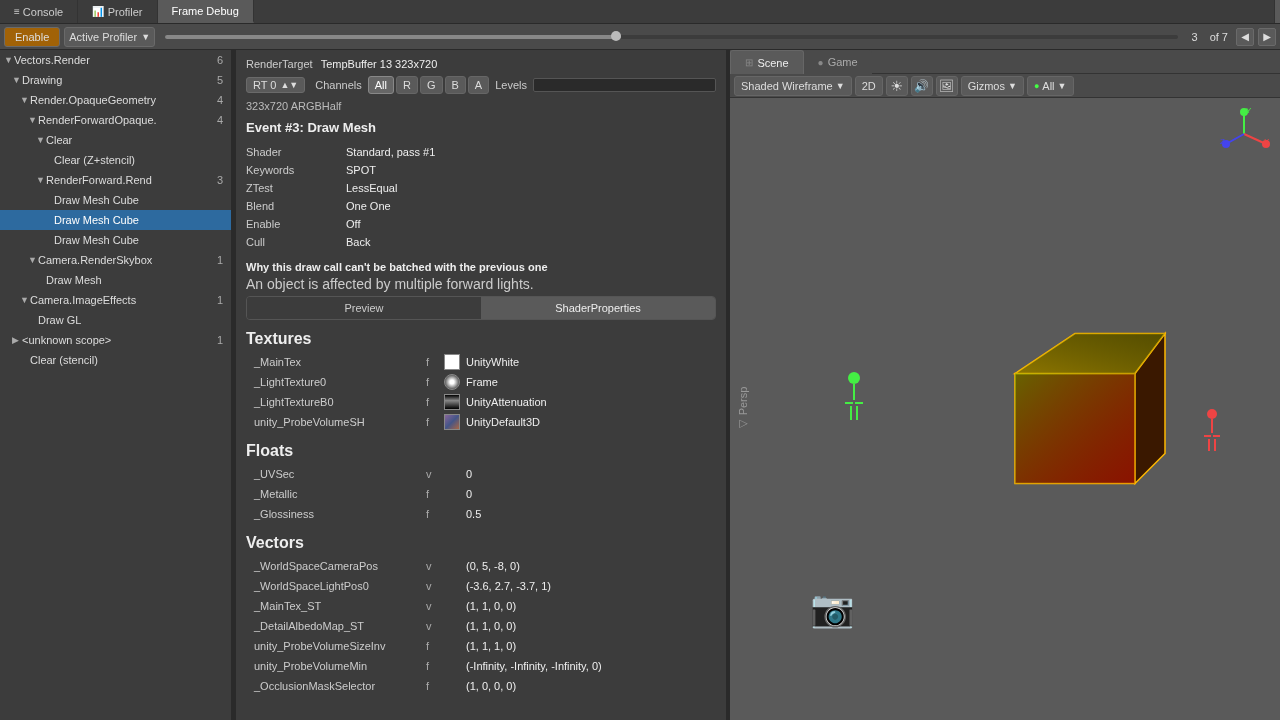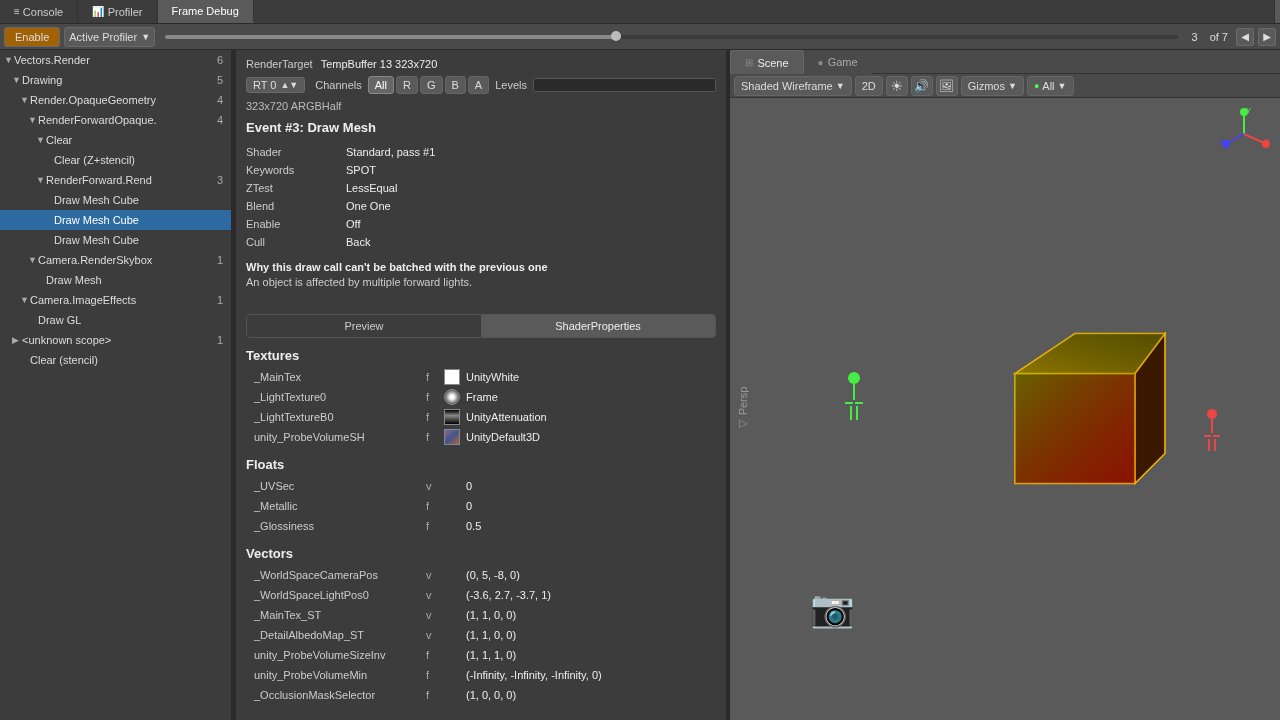--- a/index.html
+++ b/index.html
@@ -50,28 +50,28 @@
     .levels-label { font-size: 11px; color: #ccc; margin: 0 4px; }
     .levels-bar { flex: 1; height: 14px; background: #2a2a2a; border: 1px solid #555; border-radius: 2px; }
     .format-row { font-size: 11px; color: #bbb; margin-bottom: 8px; }
     .event-title { font-size: 13px; font-weight: bold; color: #eee; margin-bottom: 8px; }
     .prop-table { width: 100%; margin-bottom: 10px; }
     .prop-row { display: flex; height: 18px; align-items: center; }
     .prop-key { width: 100px; color: #ccc; font-size: 11px; }
     .prop-val { color: #eee; font-size: 11px; }
     .batch-warning { margin: 8px 0 4px 0; }
     .batch-title { font-size: 11px; font-weight: bold; color: #eee; margin-bottom: 3px; }
-    .batch-reason { font-size: 11px; color: #ccc; margin-bottom: 26px; }
+    .batch-reason { font-size: 14px; color: #ccc; margin-bottom: 4px; }
     .tab-row { display: flex; margin-bottom: 0; border: 1px solid #555; border-radius: 4px; overflow: hidden; }
     .tab-btn { flex: 1; padding: 5px 0; text-align: center; font-size: 11px; cursor: pointer; }
     .tab-btn.inactive { background: #3c3c3c; color: #ccc; }
     .tab-btn.active-tab { background: #5a5a5a; color: #eee; }
 
     
-    .section-title { font-size: 13px; font-weight: bold; color: #eee; margin: 10px 0 4px 0; }
+    .section-title { font-size: 16px; font-weight: bold; color: #eee; margin: 10px 0 4px 0; }
     .prop-line { display: flex; align-items: center; height: 20px; }
     .prop-name { width: 180px; font-size: 11px; color: #ccc; padding-left: 8px; }
     .prop-type { width: 16px; font-size: 11px; color: #aaa; }
     .prop-preview { width: 20px; height: 16px; display: inline-flex; align-items: center; justify-content: center; margin-right: 4px; }
     .prop-tex-val { font-size: 11px; color: #eee; }
     .prop-num-val { font-size: 11px; color: #eee; }
 
     
     .center-panel::-webkit-scrollbar { width: 8px; }
     .center-panel::-webkit-scrollbar-thumb { background: #666; border-radius: 4px; }

